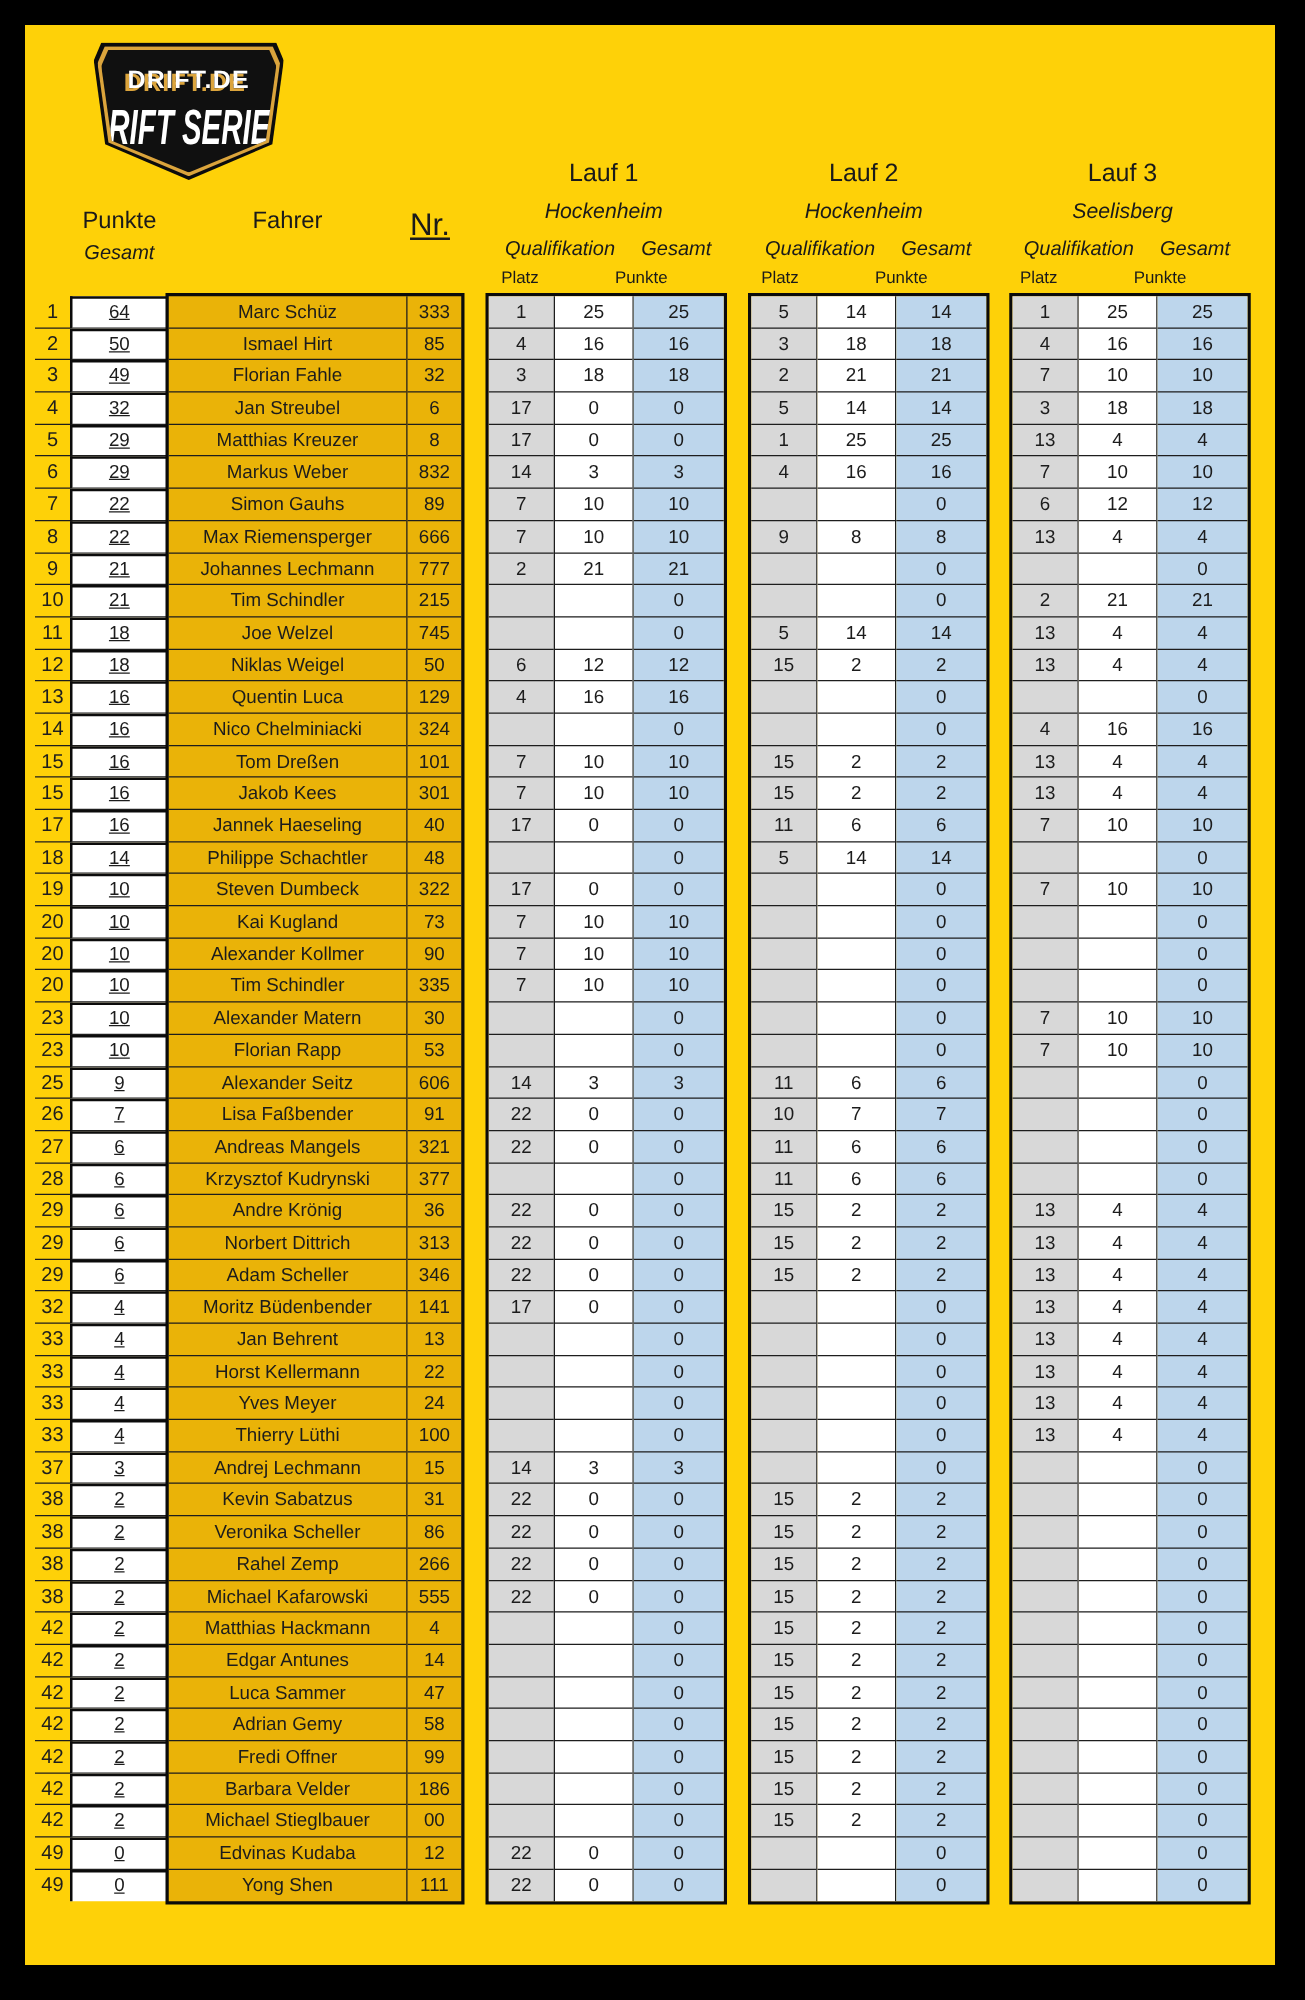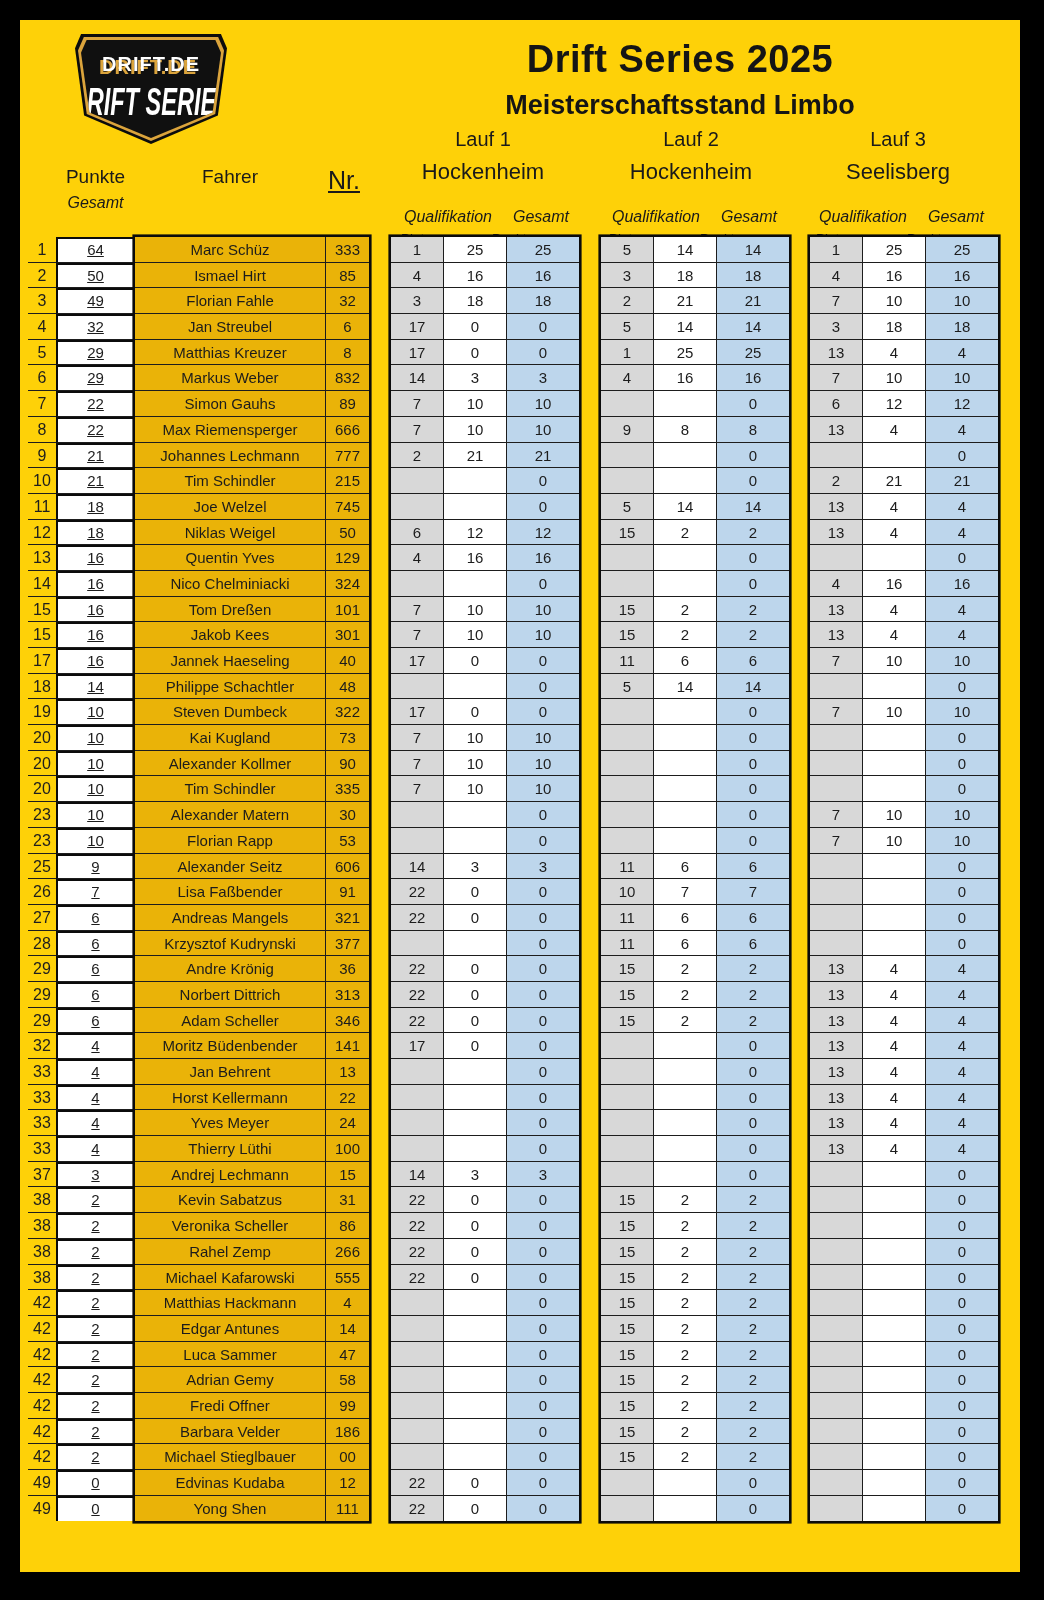--- a/index.html
+++ b/index.html
@@ -27,22 +27,22 @@
 
   
   .lhead{position:absolute;text-align:center;color:#1a1a1a;}
   .h-punkte{left:36px;top:146px;width:79px;font-size:19px;}
   .h-gesamt{left:36px;top:174px;width:79px;font-size:16px;font-style:italic;}
   .h-fahrer{left:115px;top:146px;width:190px;font-size:19px;}
   .h-nr{left:300px;top:146px;width:48px;font-size:25px;text-decoration:underline;}
 
   .laufhead{position:absolute;top:108px;width:186px;text-align:center;color:#1a1a1a;}
   .lh-name{font-size:20px;}
-  .lh-loc{margin-top:8px;font-size:22px;}
-  .lh-qual{margin-top:23px;display:flex;font-style:italic;font-size:16px;}
+  .lh-loc{margin-top:8px;font-size:17px;font-style:italic;}
+  .lh-qual{margin-top:12px;display:flex;font-style:italic;font-size:16px;}
   .lh-qual .q{width:116px;text-align:center;}
   .lh-qual .g{width:70px;text-align:center;}
   .lh-pp{margin-top:5px;display:flex;font-size:13.5px;gap:40px;}
   .lh-pp .p{width:52px;text-align:center;}
   .lh-pp .pk{width:62px;text-align:center;}
 
   
   .table{position:absolute;left:8px;top:217px;display:flex;align-items:flex-start;}
   .cell{height:25.7px;line-height:25.5px;box-sizing:border-box;text-align:center;
         font-size:15px;overflow:hidden;white-space:nowrap;}
@@ -69,24 +69,20 @@
 
     <div class="logo">
       <div class="lo1 lshape"></div>
       <div class="lo2 lshape"></div>
       <div class="lo3 lshape">
         <span class="logo-drift">DRIFT.DE</span>
         <span class="logo-series">DRIFT SERIES</span>
       </div>
     </div>
 
-    <div class="titlebox">
-      <div class="title">Drift Series 2025</div>
-      <div class="subtitle">Meisterschaftsstand Limbo</div>
-    </div>
 
     <div class="lhead h-punkte">Punkte</div>
     <div class="lhead h-gesamt">Gesamt</div>
     <div class="lhead h-fahrer">Fahrer</div>
     <div class="lhead h-nr">Nr.</div>
 
     <div class="laufhead" style="left:370px">
       <div class="lh-name">Lauf 1</div>
       <div class="lh-loc">Hockenheim</div>
       <div class="lh-qual">
@@ -235,21 +231,21 @@
             <div class="cell">Florian Fahle</div>
             <div class="cell">Jan Streubel</div>
             <div class="cell">Matthias Kreuzer</div>
             <div class="cell">Markus Weber</div>
             <div class="cell">Simon Gauhs</div>
             <div class="cell">Max Riemensperger</div>
             <div class="cell">Johannes Lechmann</div>
             <div class="cell">Tim Schindler</div>
             <div class="cell">Joe Welzel</div>
             <div class="cell">Niklas Weigel</div>
-            <div class="cell">Quentin Yves</div>
+            <div class="cell">Quentin Luca</div>
             <div class="cell">Nico Chelminiacki</div>
             <div class="cell">Tom Dreßen</div>
             <div class="cell">Jakob Kees</div>
             <div class="cell">Jannek Haeseling</div>
             <div class="cell">Philippe Schachtler</div>
             <div class="cell">Steven Dumbeck</div>
             <div class="cell">Kai Kugland</div>
             <div class="cell">Alexander Kollmer</div>
             <div class="cell">Tim Schindler</div>
             <div class="cell">Alexander Matern</div>

